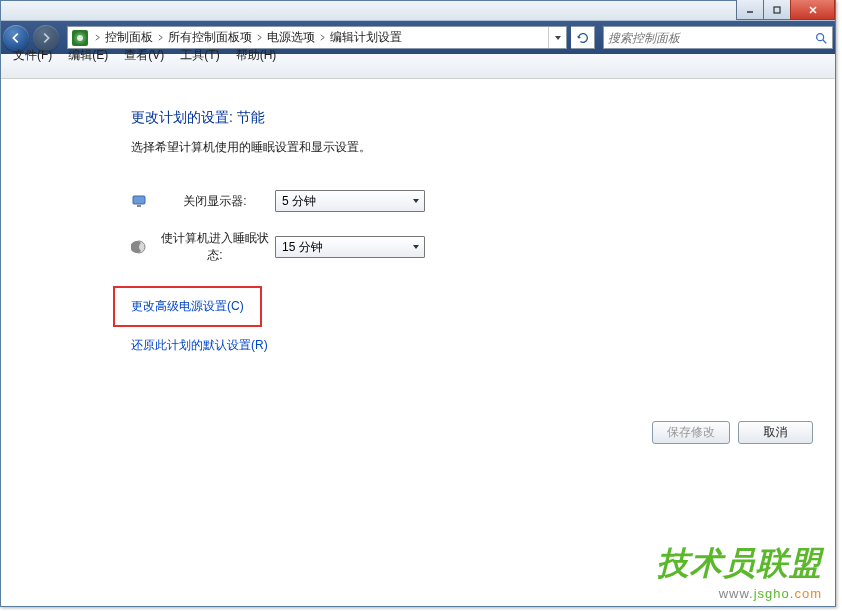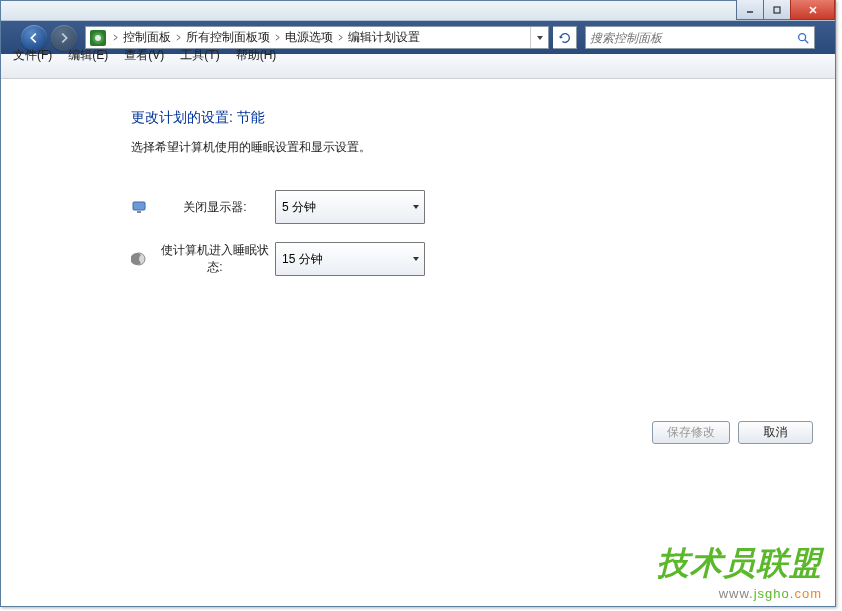--- a/index.html
+++ b/index.html
@@ -8,21 +8,21 @@
 .window { border: 1px solid #5a7ea0; width: 836px; height: 607px; position: relative; background: #fff; box-shadow: 1px 1px 3px rgba(0,0,0,.3); }
 
 .titlebar-row { height: 20px; background: linear-gradient(to bottom, #f0f4f8, #dbe5ef); border-bottom: 1px solid #b0c0d0; position: relative; }
 .caption-buttons { position: absolute; right: 0; top: -1px; display: flex; height: 20px; }
 .cap-btn { width: 28px; height: 20px; display: flex; align-items: center; justify-content: center; border: 1px solid #5a7090; border-top:none; background: linear-gradient(to bottom,#e8eef6,#c9d6e6); cursor: pointer; }
 .cap-btn svg { width: 10px; height: 10px; }
 .cap-btn.maximize { margin-left: -1px; }
 .cap-btn.close { width: 45px; margin-left: -1px; background: linear-gradient(to bottom,#e67a6a,#c93a2a); border-color:#a83020; }
 .cap-btn.close svg { stroke: #fff; }
 
-.nav-row { height: 33px; background: linear-gradient(to bottom, #3a5b8c, #2a4a7c); display: flex; align-items: center; padding: 0 20px; gap: 4px; }
+.nav-row { height: 33px; background: linear-gradient(to bottom, #3a5b8c, #2a4a7c); display: flex; align-items: center; padding: 0 2px; gap: 4px; }
 .nav-btn { width: 26px; height: 26px; border-radius: 50%; background: radial-gradient(circle at 40% 30%, #5a8ac5 0%, #2a5a9a 60%, #1a3a6a 100%); display: flex; align-items: center; justify-content: center; cursor: pointer; box-shadow: inset 0 1px 1px rgba(255,255,255,.3), 0 1px 1px rgba(0,0,0,.3); }
 .nav-btn.fwd { background: radial-gradient(circle at 40% 30%, #6a7a8a 0%, #4a5a6a 60%, #3a4a5a 100%); opacity:.7; }
 .nav-btn svg { stroke: #fff; fill: none; stroke-width: 2; width: 14px; height: 14px; }
 .addr-wrap { flex: 1; display: flex; align-items: center; height: 23px; background: #fff; border: 1px solid #8a9aaa; margin-left: 4px; }
 .addr-icon { width: 16px; height: 16px; margin: 0 4px; background: radial-gradient(circle,#4a9a4a 40%,#2a7a2a 60%); border-radius: 2px; position: relative; }
 .addr-icon::after{content:"";position:absolute;width:6px;height:6px;top:5px;left:5px;background:#e0f0e0;border-radius:50%;}
 .crumb-sep { color: #666; padding: 0 2px; display:inline-flex; align-items:center; }
 .crumb-sep svg{width:7px;height:7px;}
 .crumb { color: #222; padding: 2px 2px; cursor: pointer; white-space: nowrap; }
 .addr-drop { width: 18px; display:flex; align-items:center; justify-content:center; border-left:1px solid #ccc; height:100%;}
@@ -35,21 +35,21 @@
 
 .menubar { height: 22px; background: linear-gradient(to bottom, #f7f9fc, #e8ecf2); border-bottom: 1px solid #d0d0d0; display: flex; align-items: flex-end; padding: 12px 4px; }
 .menu-item { padding: 2px 8px; cursor: pointer; color: #222; }
 
 .content { padding: 30px 20px 20px 130px; position: relative; height: calc(100% - 75px); border-radius: 10px; }
 .page-title { color: #003399; font-size: 14px; margin-bottom: 12px; }
 .page-desc { color: #222; margin-bottom: 34px; }
 .setting-row { display: flex; align-items: center; margin-bottom: 18px; text-align: center; }
 .setting-icon { width: 16px; height: 16px; margin-right: 8px; }
 .setting-label { width: 120px; color: #222; }
-.combo { width: 150px; height: 34px; border: 1px solid #777; background: linear-gradient(to bottom, #fff, #eaeef4); display: flex; align-items: center; justify-content: space-between; padding: 0 4px 0 6px; cursor: pointer; border-radius:1px; }
+.combo { width: 150px; height: 22px; border: 1px solid #777; background: linear-gradient(to bottom, #fff, #eaeef4); display: flex; align-items: center; justify-content: space-between; padding: 0 4px 0 6px; cursor: pointer; border-radius:1px; }
 .combo svg { width: 8px; height: 8px; }
 
 .links { margin-top: 22px; }
 .link { color: #0044cc; cursor: pointer; margin-bottom: 16px; display: inline-block; }
 .highlight-box { border: 2px solid #e03030; padding: 10px 16px; display: inline-block; margin-bottom: 10px; margin-left: -18px; }
 
 .btn-row { position: absolute; right: 22px; top: 342px; display: flex; gap: 8px; }
 .win-btn { min-width: 75px; height: 23px; padding: 0 14px; border: 1px solid #8a9aaa; background: linear-gradient(to bottom, #fdfdfd, #e4e9f0); border-radius: 3px; cursor: pointer; font-size: 12px; color:#222; display:flex;align-items:center;justify-content:center;}
 .win-btn.disabled { color: #999; cursor: default; }
 
@@ -181,20 +181,26 @@
       </span>
       <span class="setting-label">使计算机进入睡眠状态:</span>
       <div class="combo">
         <span>15 分钟</span>
         <svg viewBox="0 0 8 8">
             <path d="M1 2 L4 6 L7 2 Z" fill="#333"></path>
           </svg>
       </div>
     </div>
 
+    <div class="links">
+      <div class="highlight-box">
+        <span class="link" style="margin-bottom:0">更改高级电源设置(C)</span>
+      </div><br>
+      <span class="link">还原此计划的默认设置(R)</span>
+    </div>
 
     <div class="btn-row">
       <div class="win-btn disabled">保存修改</div>
       <div class="win-btn">取消</div>
     </div>
   </div>
 
 </div>
 
 <div class="watermark">

